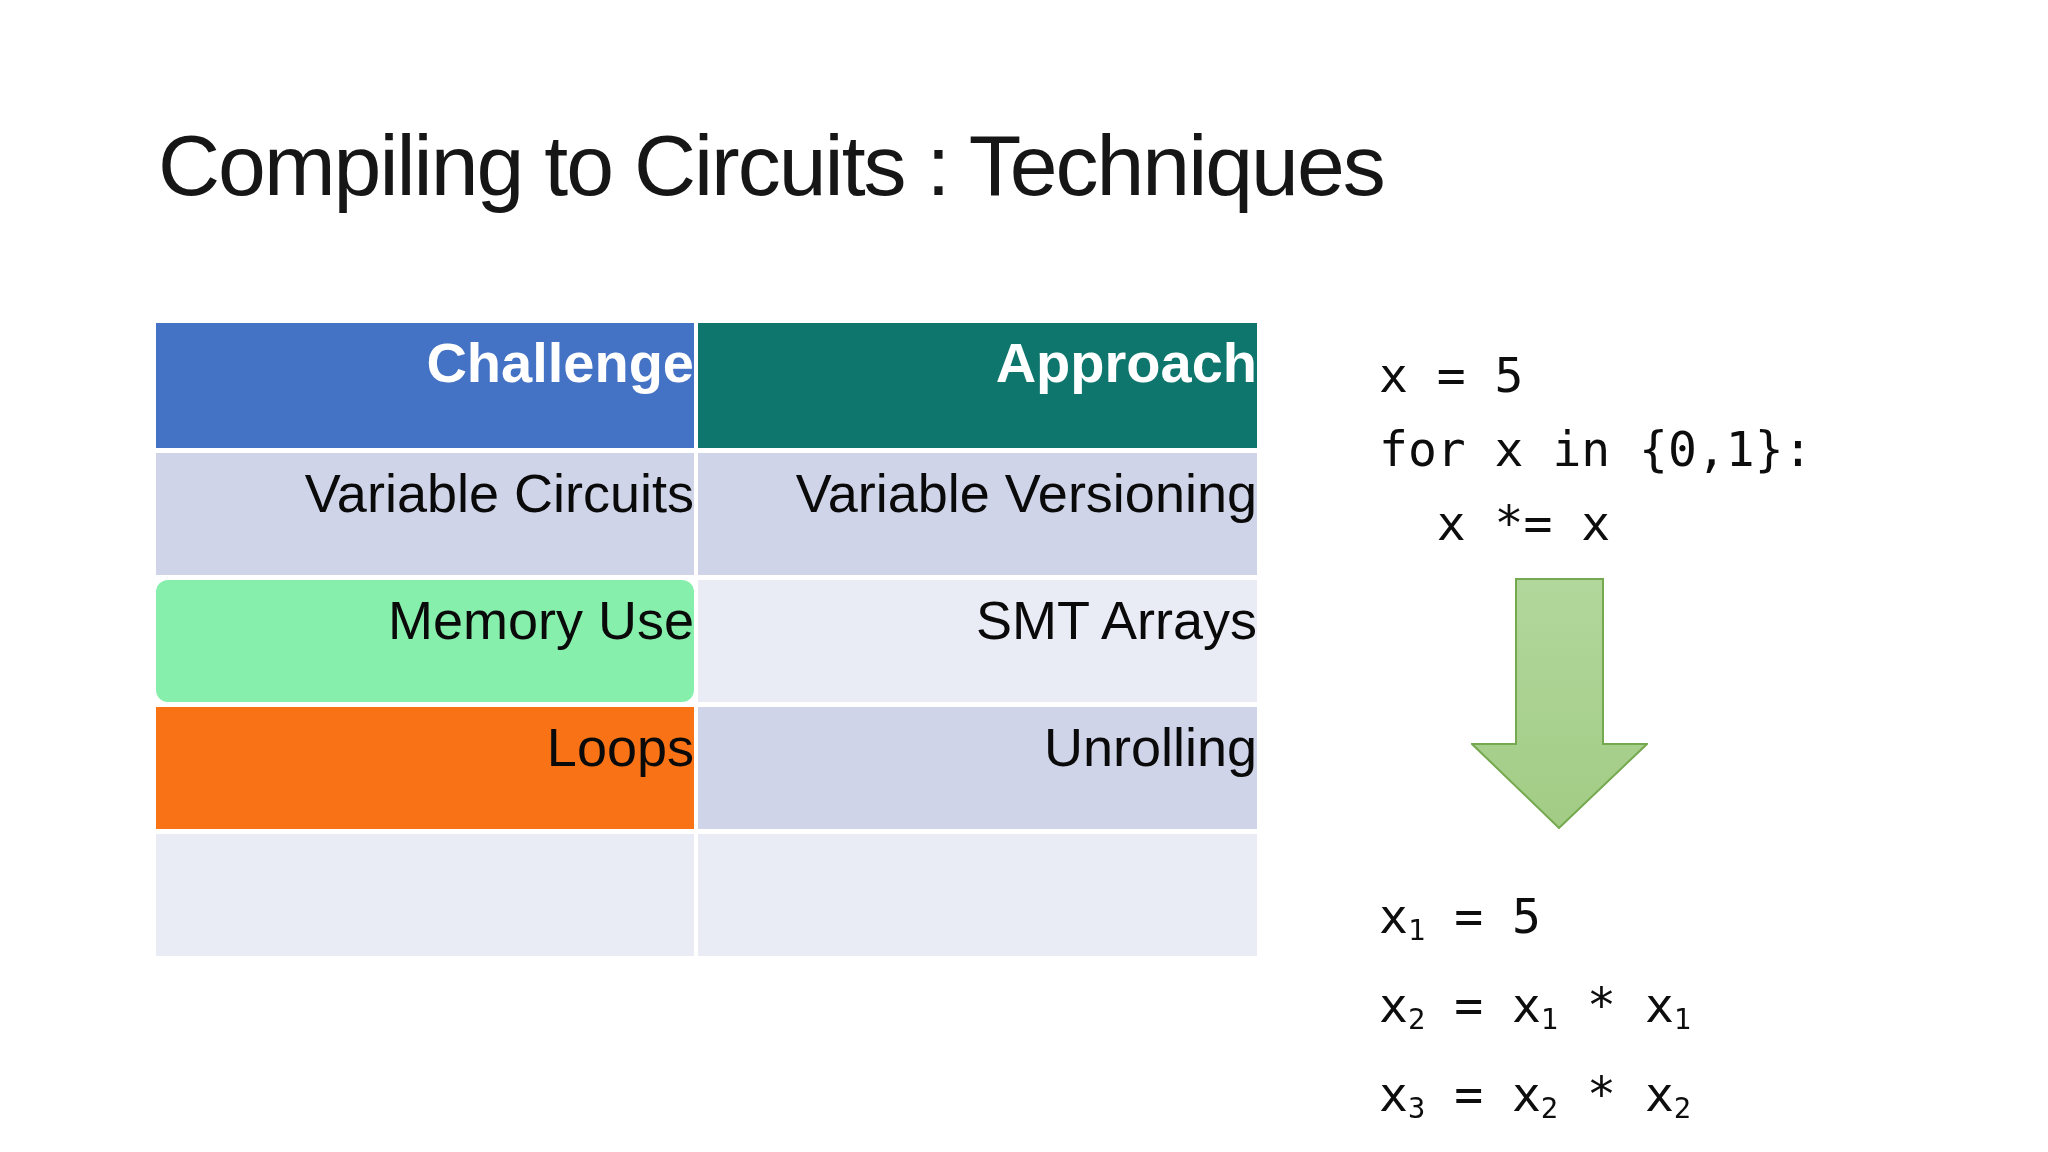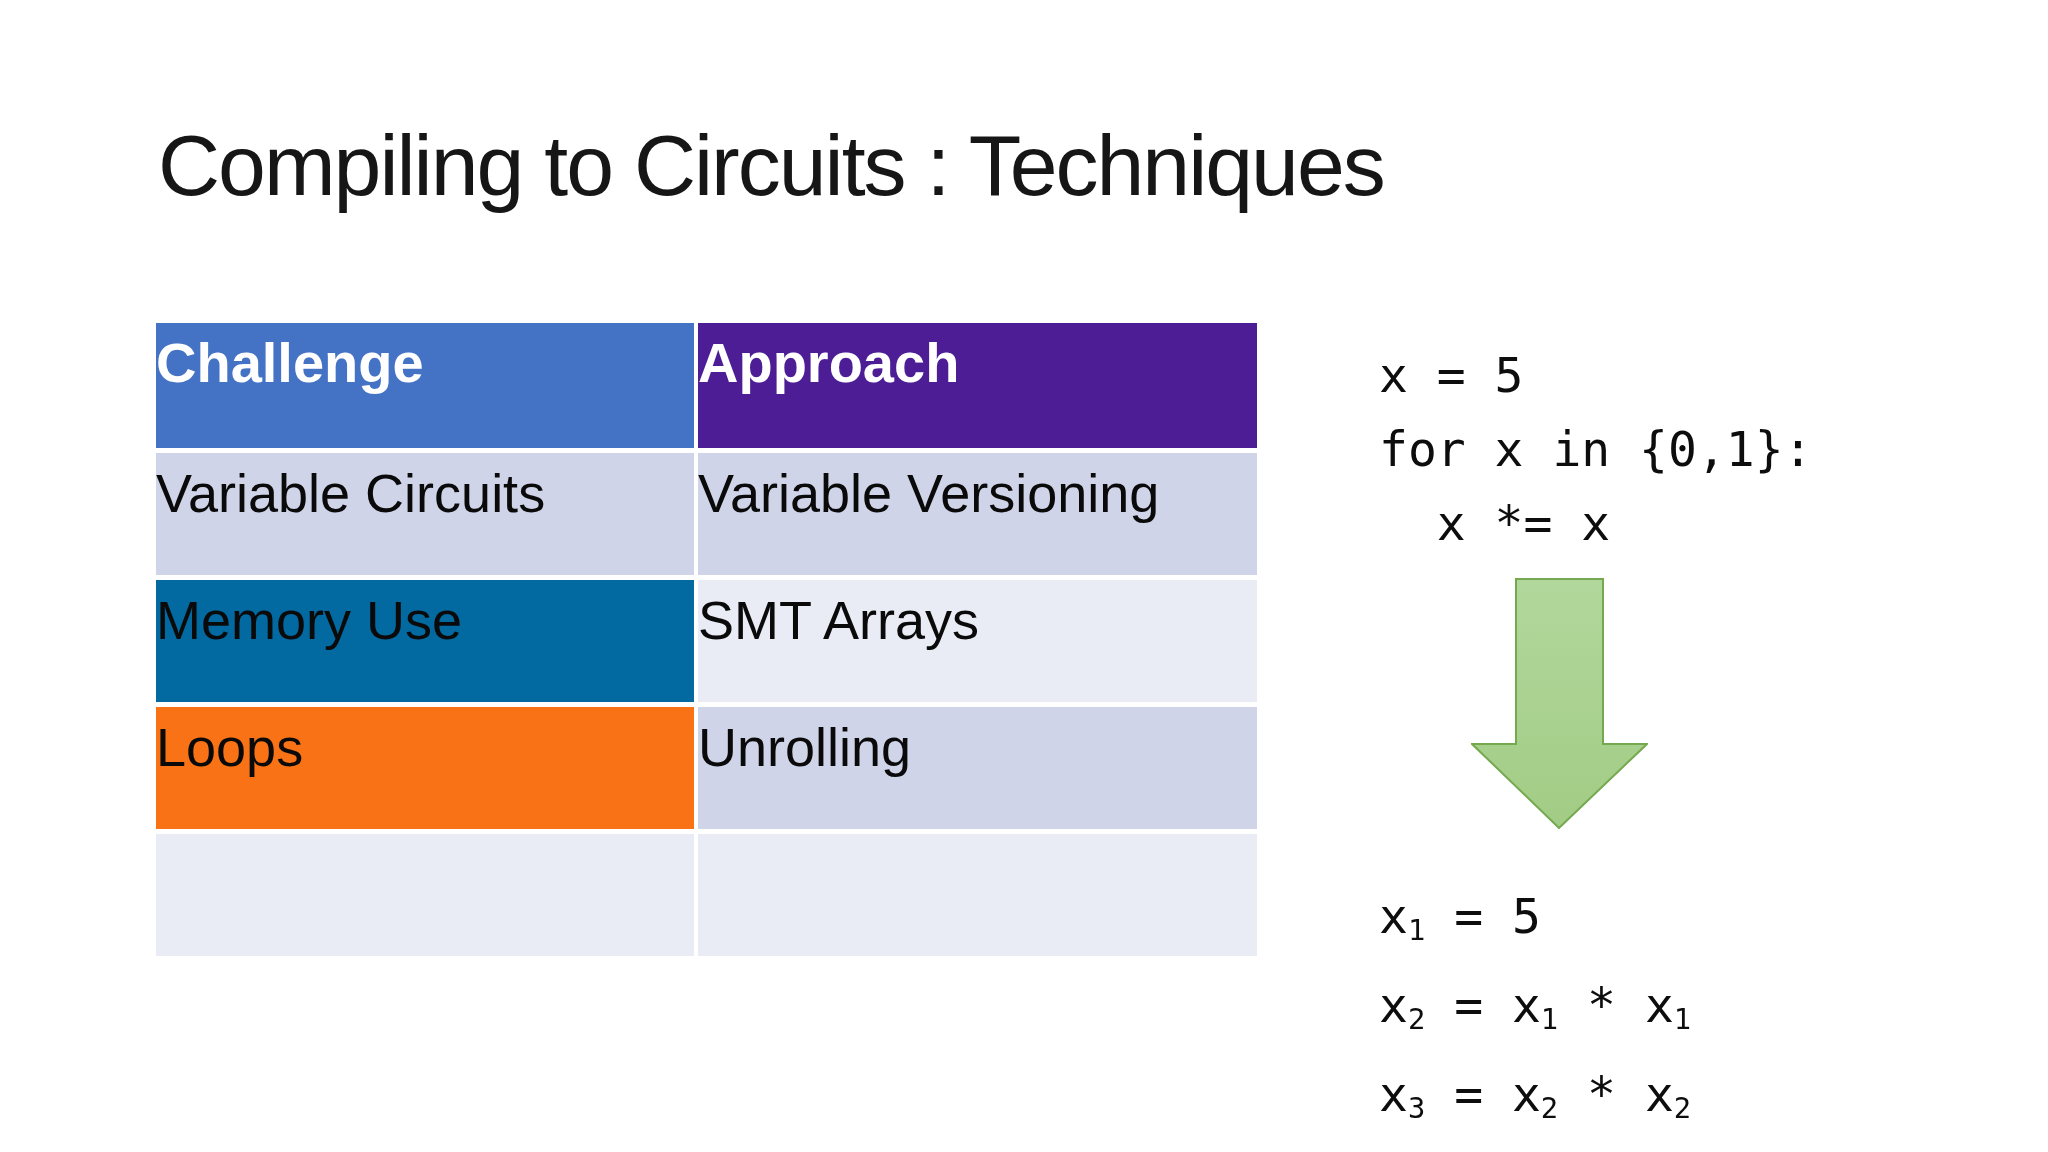--- a/index.html
+++ b/index.html
@@ -17,21 +17,21 @@
     color:#161616;white-space:nowrap;line-height:1.1;
   }
 
   
   .table{
     position:absolute;left:156px;top:323px;width:1101px;
     display:grid;grid-template-columns:538px 559px;
     column-gap:4px;row-gap:5px;
   }
   .cell{
-    text-align:left;
+    text-align:right;
     font-size:54px;color:#0a0a0a;
     padding-top:9px;box-sizing:border-box;
     height:122px;line-height:1.15;
     overflow:hidden;
   }
   .cell.head{
     height:125px;
     font-size:56px;font-weight:bold;
     padding-top:8px;
   }
@@ -55,24 +55,24 @@
 </style>
 </head>
 <body>
 
 <div class="slide">
 
   <h1 class="title">Compiling to Circuits : Techniques</h1>
 
   <div class="table">
       <div class="cell head" style="background: rgb(68, 114, 196); color: rgb(255, 255, 255);">Challenge</div>
-      <div class="cell head" style="background: #4c1d95; color: rgb(255, 255, 255);">Approach</div>
+      <div class="cell head" style="background: #0f766e; color: rgb(255, 255, 255);">Approach</div>
       <div class="cell" style="background: rgb(207, 212, 233); color: rgb(10, 10, 10);">Variable Circuits</div>
       <div class="cell" style="background: rgb(207, 212, 233); color: rgb(10, 10, 10);">Variable Versioning</div>
-      <div class="cell" style="background: #0369a1; color: rgb(10, 10, 10);">Memory Use</div>
+      <div class="cell" style="background: #86efac; color: rgb(10, 10, 10); border-radius: 12px;">Memory Use</div>
       <div class="cell" style="background: rgb(233, 235, 245); color: rgb(10, 10, 10);">SMT Arrays</div>
       <div class="cell" style="background: #f97316; color: rgb(10, 10, 10);">Loops</div>
       <div class="cell" style="background: rgb(207, 212, 233); color: rgb(10, 10, 10);">Unrolling</div>
       <div class="cell" style="background: rgb(233, 235, 245); color: rgb(10, 10, 10);"></div>
       <div class="cell" style="background: rgb(233, 235, 245); color: rgb(10, 10, 10);"></div>
     </div>
 
   <pre class="code code-top"><div>x = 5</div><div>for x in {0,1}:</div><div>  x *= x</div></pre>
 
   <svg class="arrow" width="177" height="251" viewBox="0 0 177 251">

